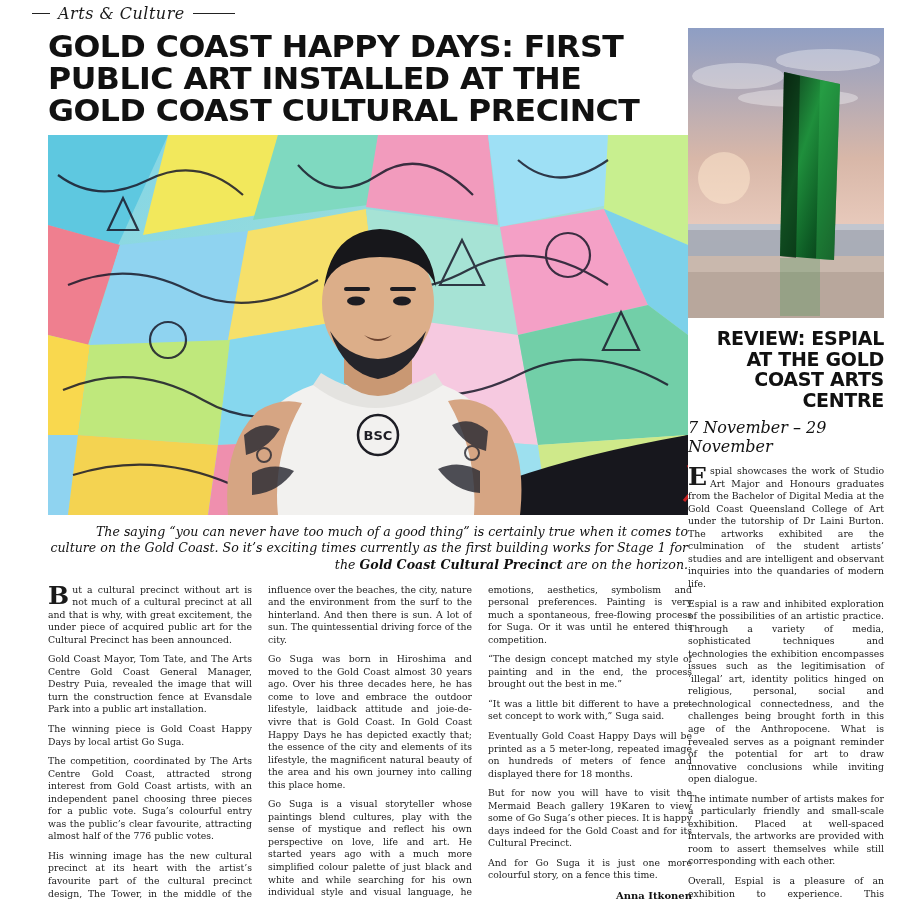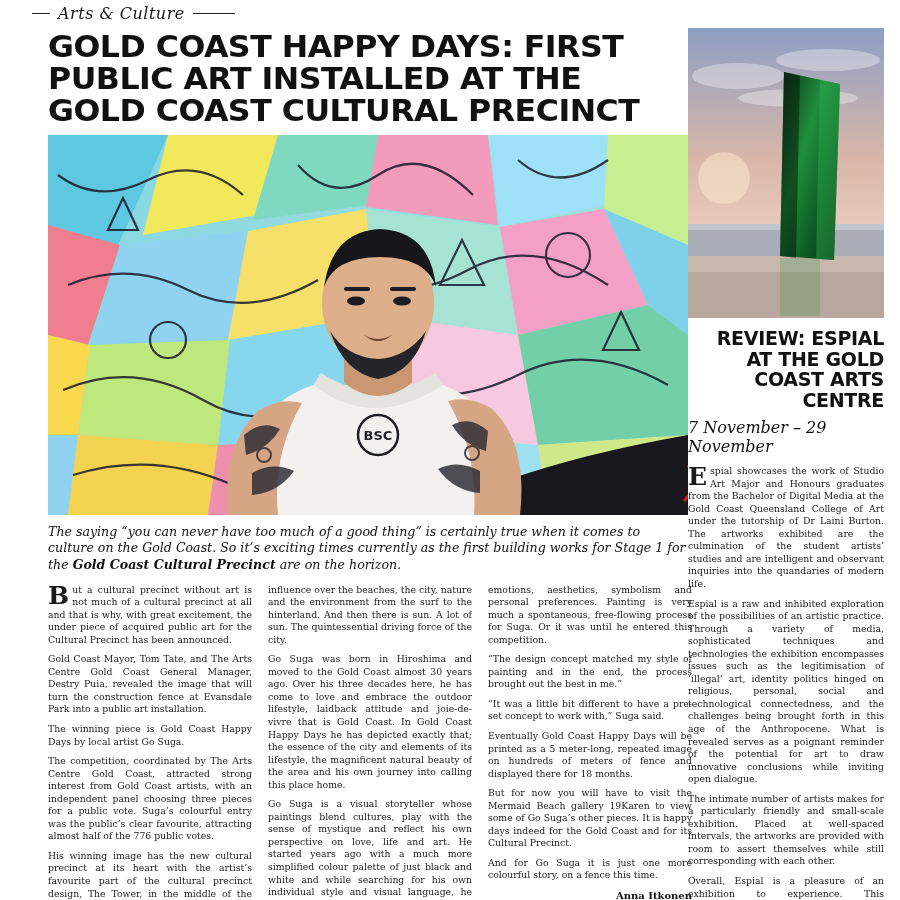--- a/index.html
+++ b/index.html
@@ -77,20 +77,21 @@
 
   
   .standfirst {
     margin: 9px 0 10px 34px;
     width: 640px;
     font-family: "DejaVu Serif", serif;
     font-style: italic;
     font-size: 12.6px;
     line-height: 1.32;
     color: #111;
+    text-align: right;
   }
   .standfirst b { font-weight: bold; font-style: italic; }
 
   
   .cols3 {
     display: flex;
     gap: 16px;
     margin-left: 34px;
     width: 646px;
     height: 318px;

